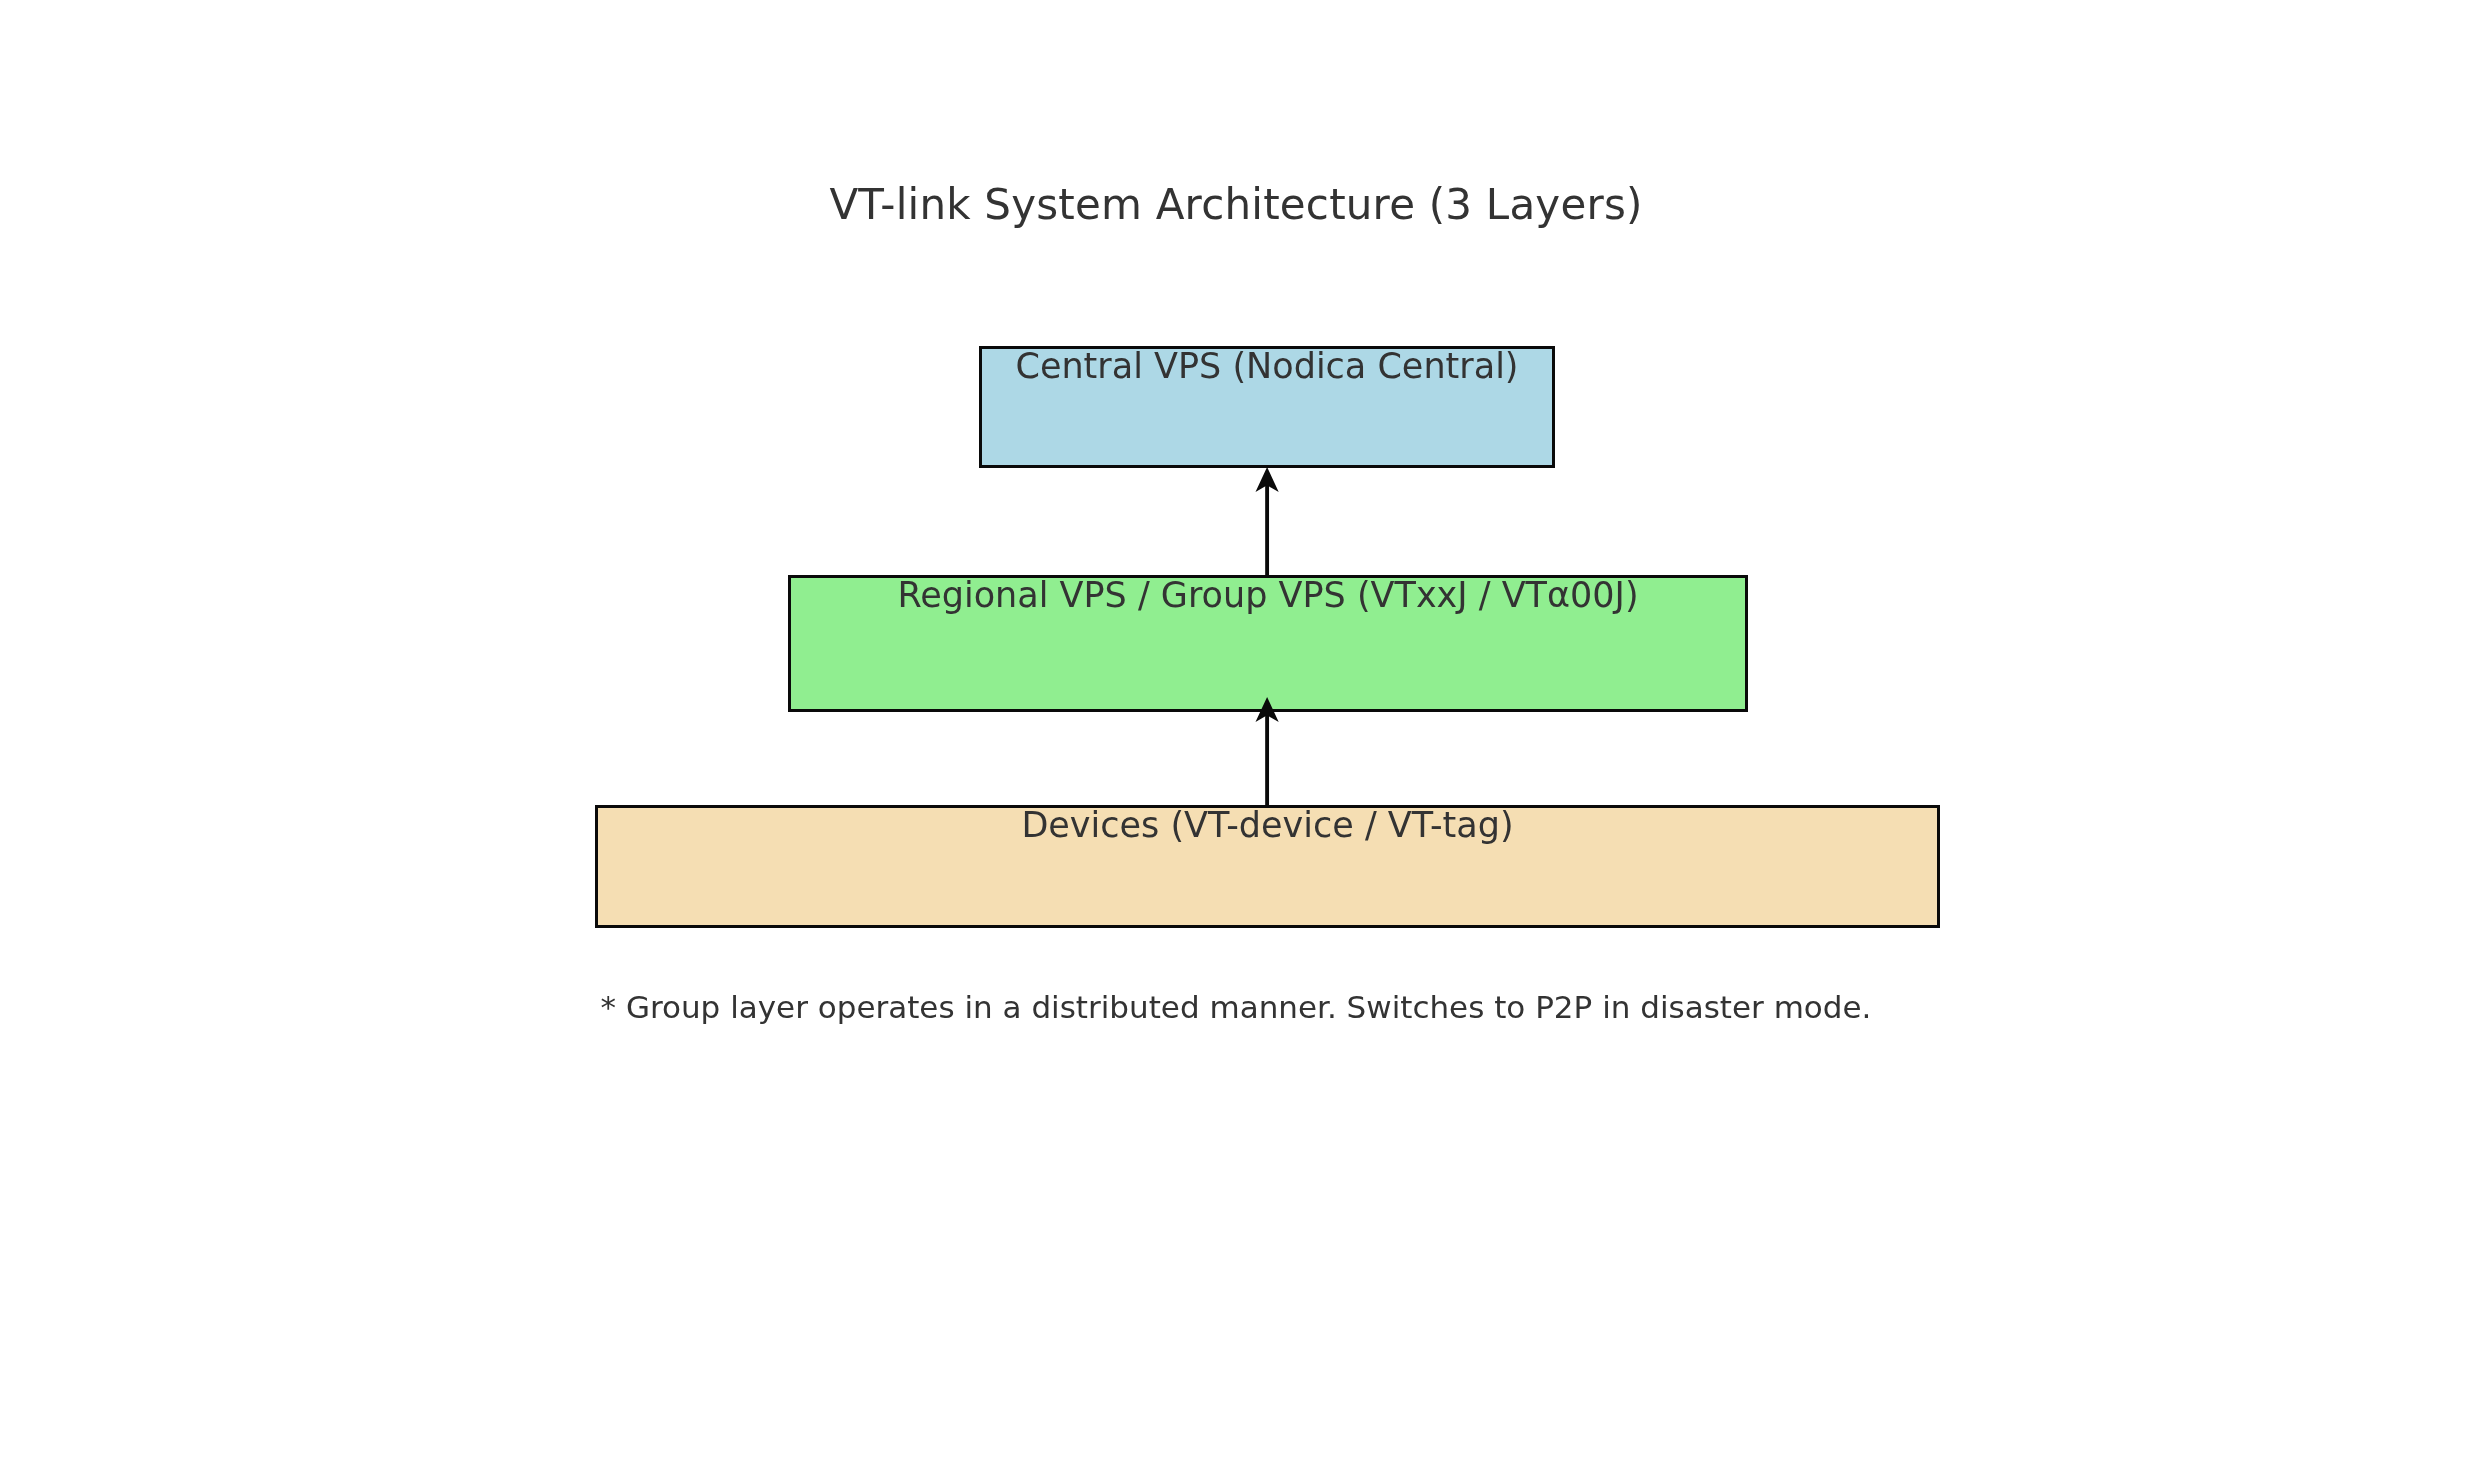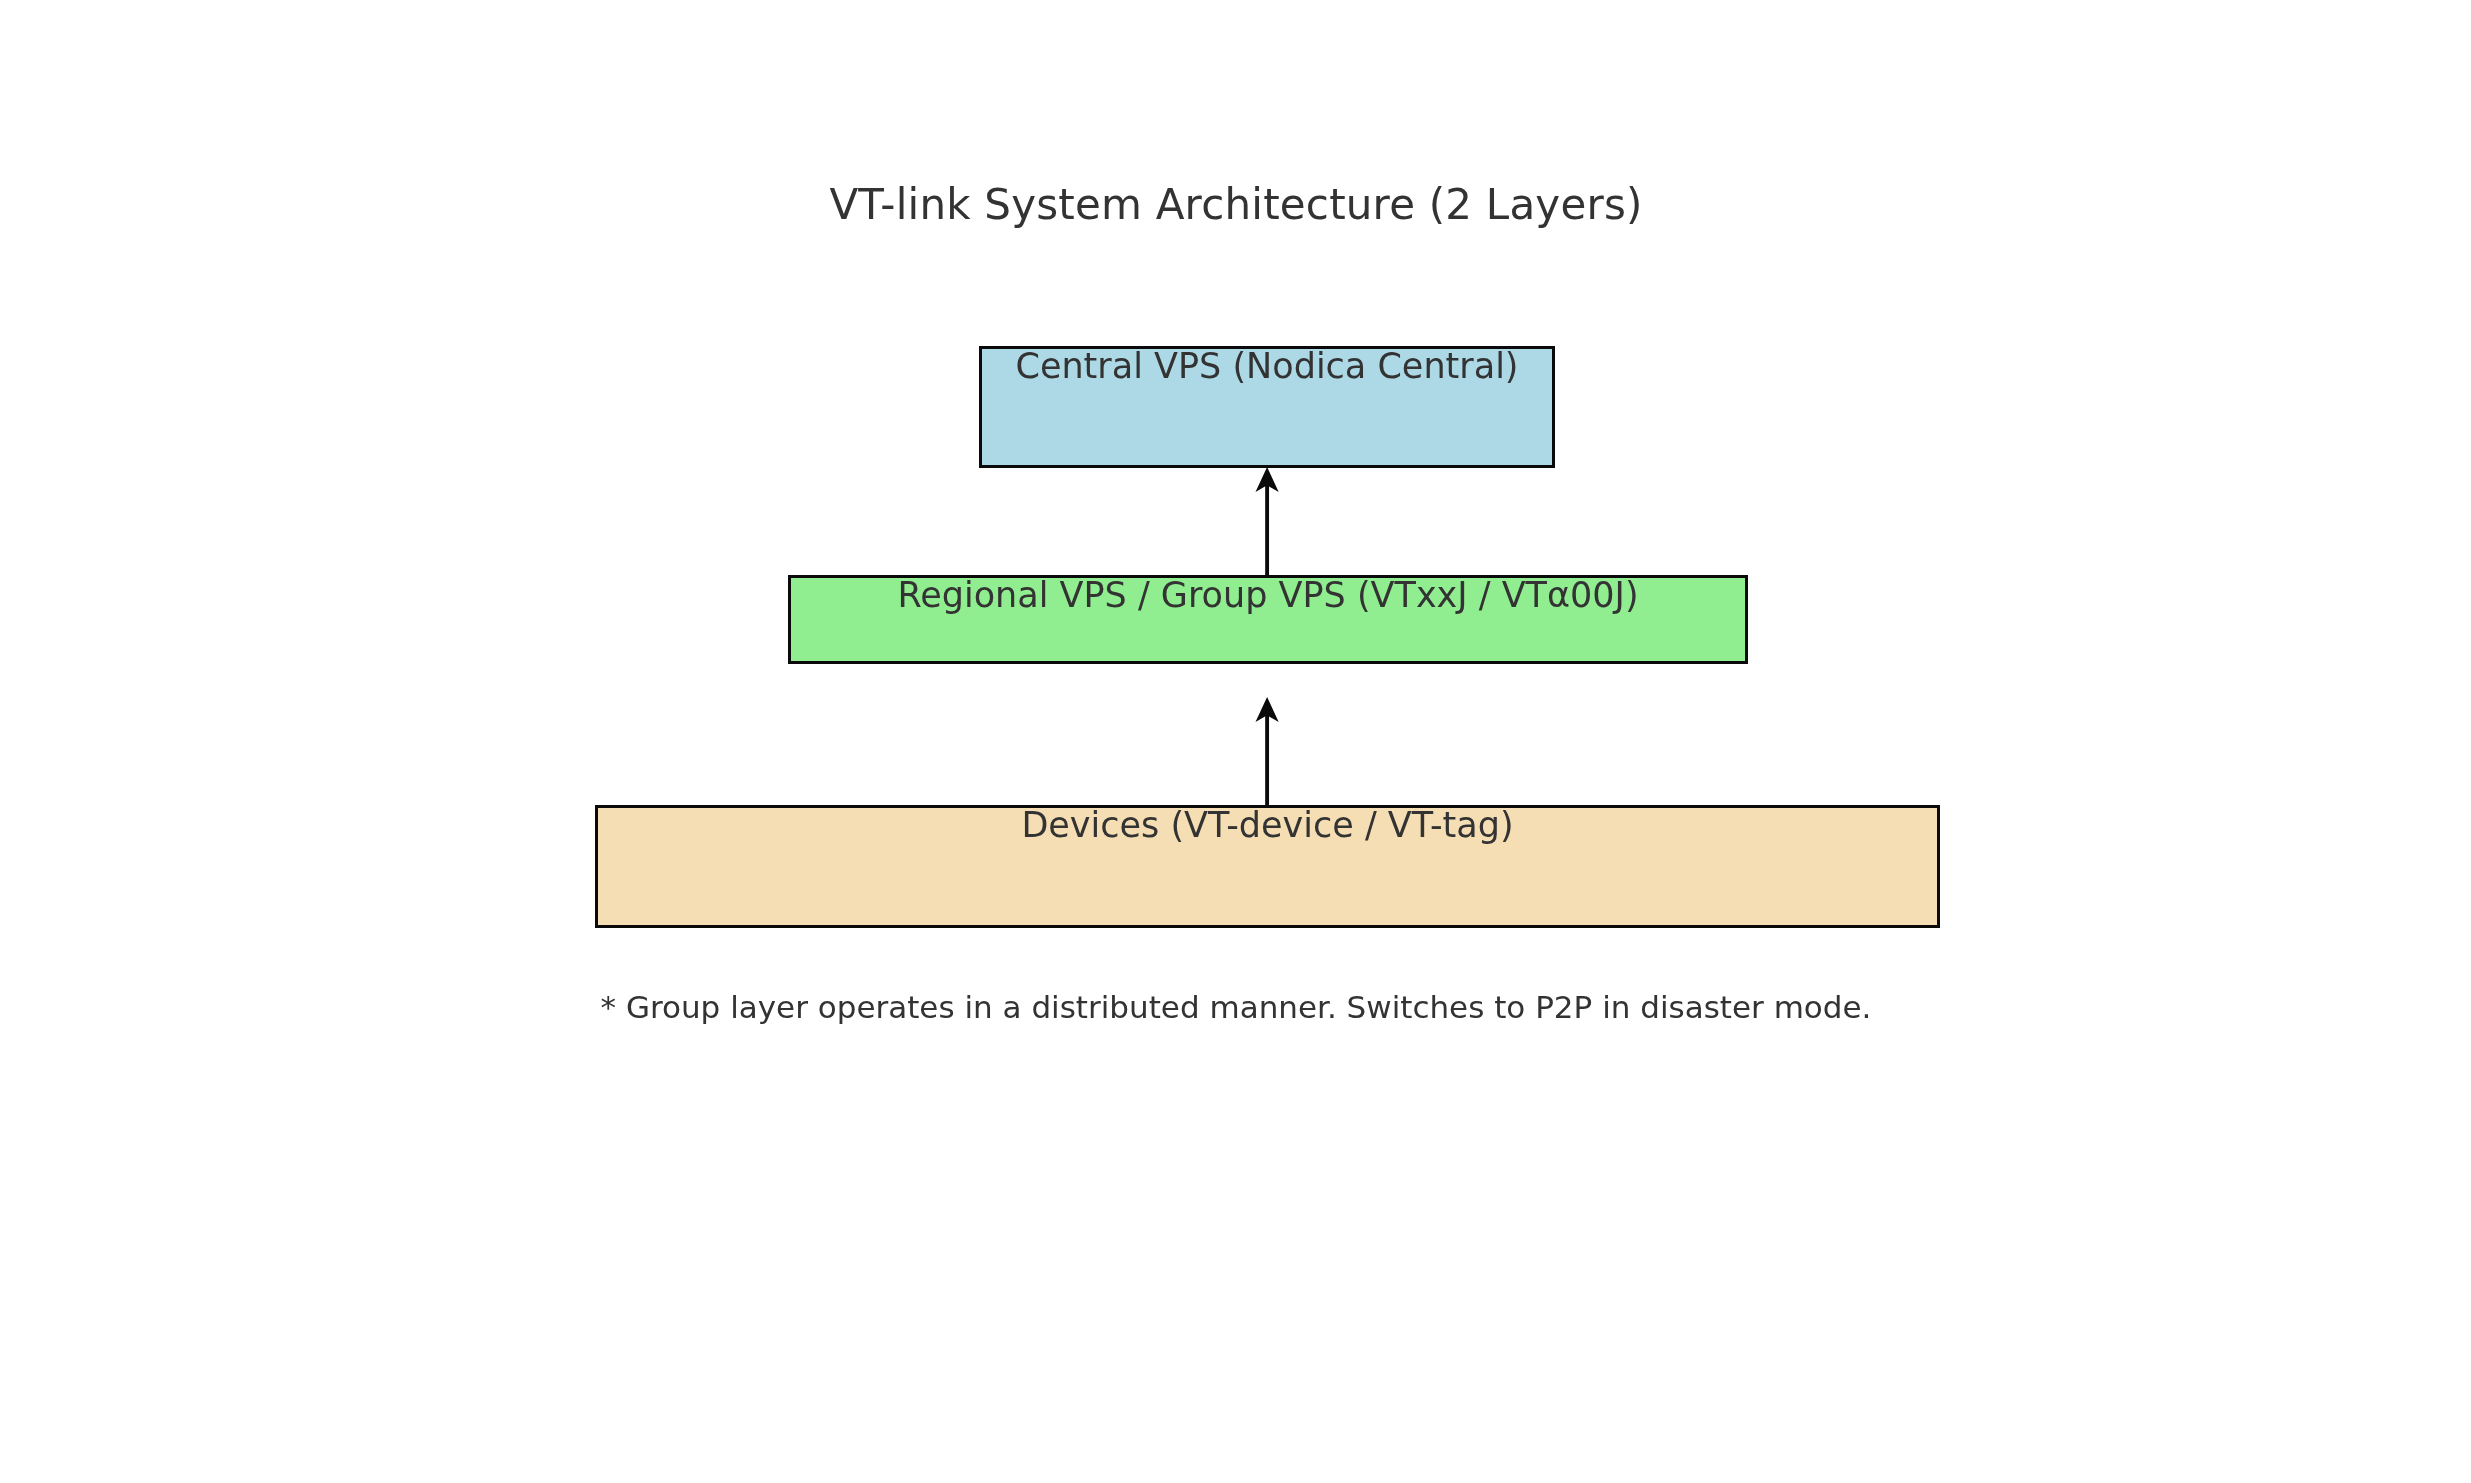--- a/index.html
+++ b/index.html
@@ -49,21 +49,21 @@
   #box-central {
     left: 979px;
     top: 346px;
     width: 576px;
     height: 122px;
   }
   #box-regional {
     left: 788px;
     top: 575px;
     width: 960px;
-    height: 89px;
+    height: 137px;
   }
   #box-devices {
     left: 595px;
     top: 805px;
     width: 1345px;
     height: 123px;
   }
   .connector {
     position: absolute;
     left: 1241px;
@@ -87,21 +87,21 @@
     font-size: 31px;
     color: #333333;
     white-space: nowrap;
   }
 </style>
 </head>
 <body>
 
 <div id="figure">
 
-  <div class="diagram-title">VT-link System Architecture (2 Layers)</div>
+  <div class="diagram-title">VT-link System Architecture (3 Layers)</div>
 
   <div class="layer-box" id="box-central" style="background:#add8e6;">
     <span class="box-label">Central VPS (Nodica Central)</span>
   </div>
 
   <svg class="connector" id="connector-upper" viewBox="0 0 60 113" preserveAspectRatio="none">
     <line x1="27" y1="113" x2="27" y2="14" stroke="#0a0a0a" stroke-width="4"></line>
     <polygon points="27,0 39,26 27,19 15,26" fill="#0a0a0a"></polygon>
   </svg>
 

